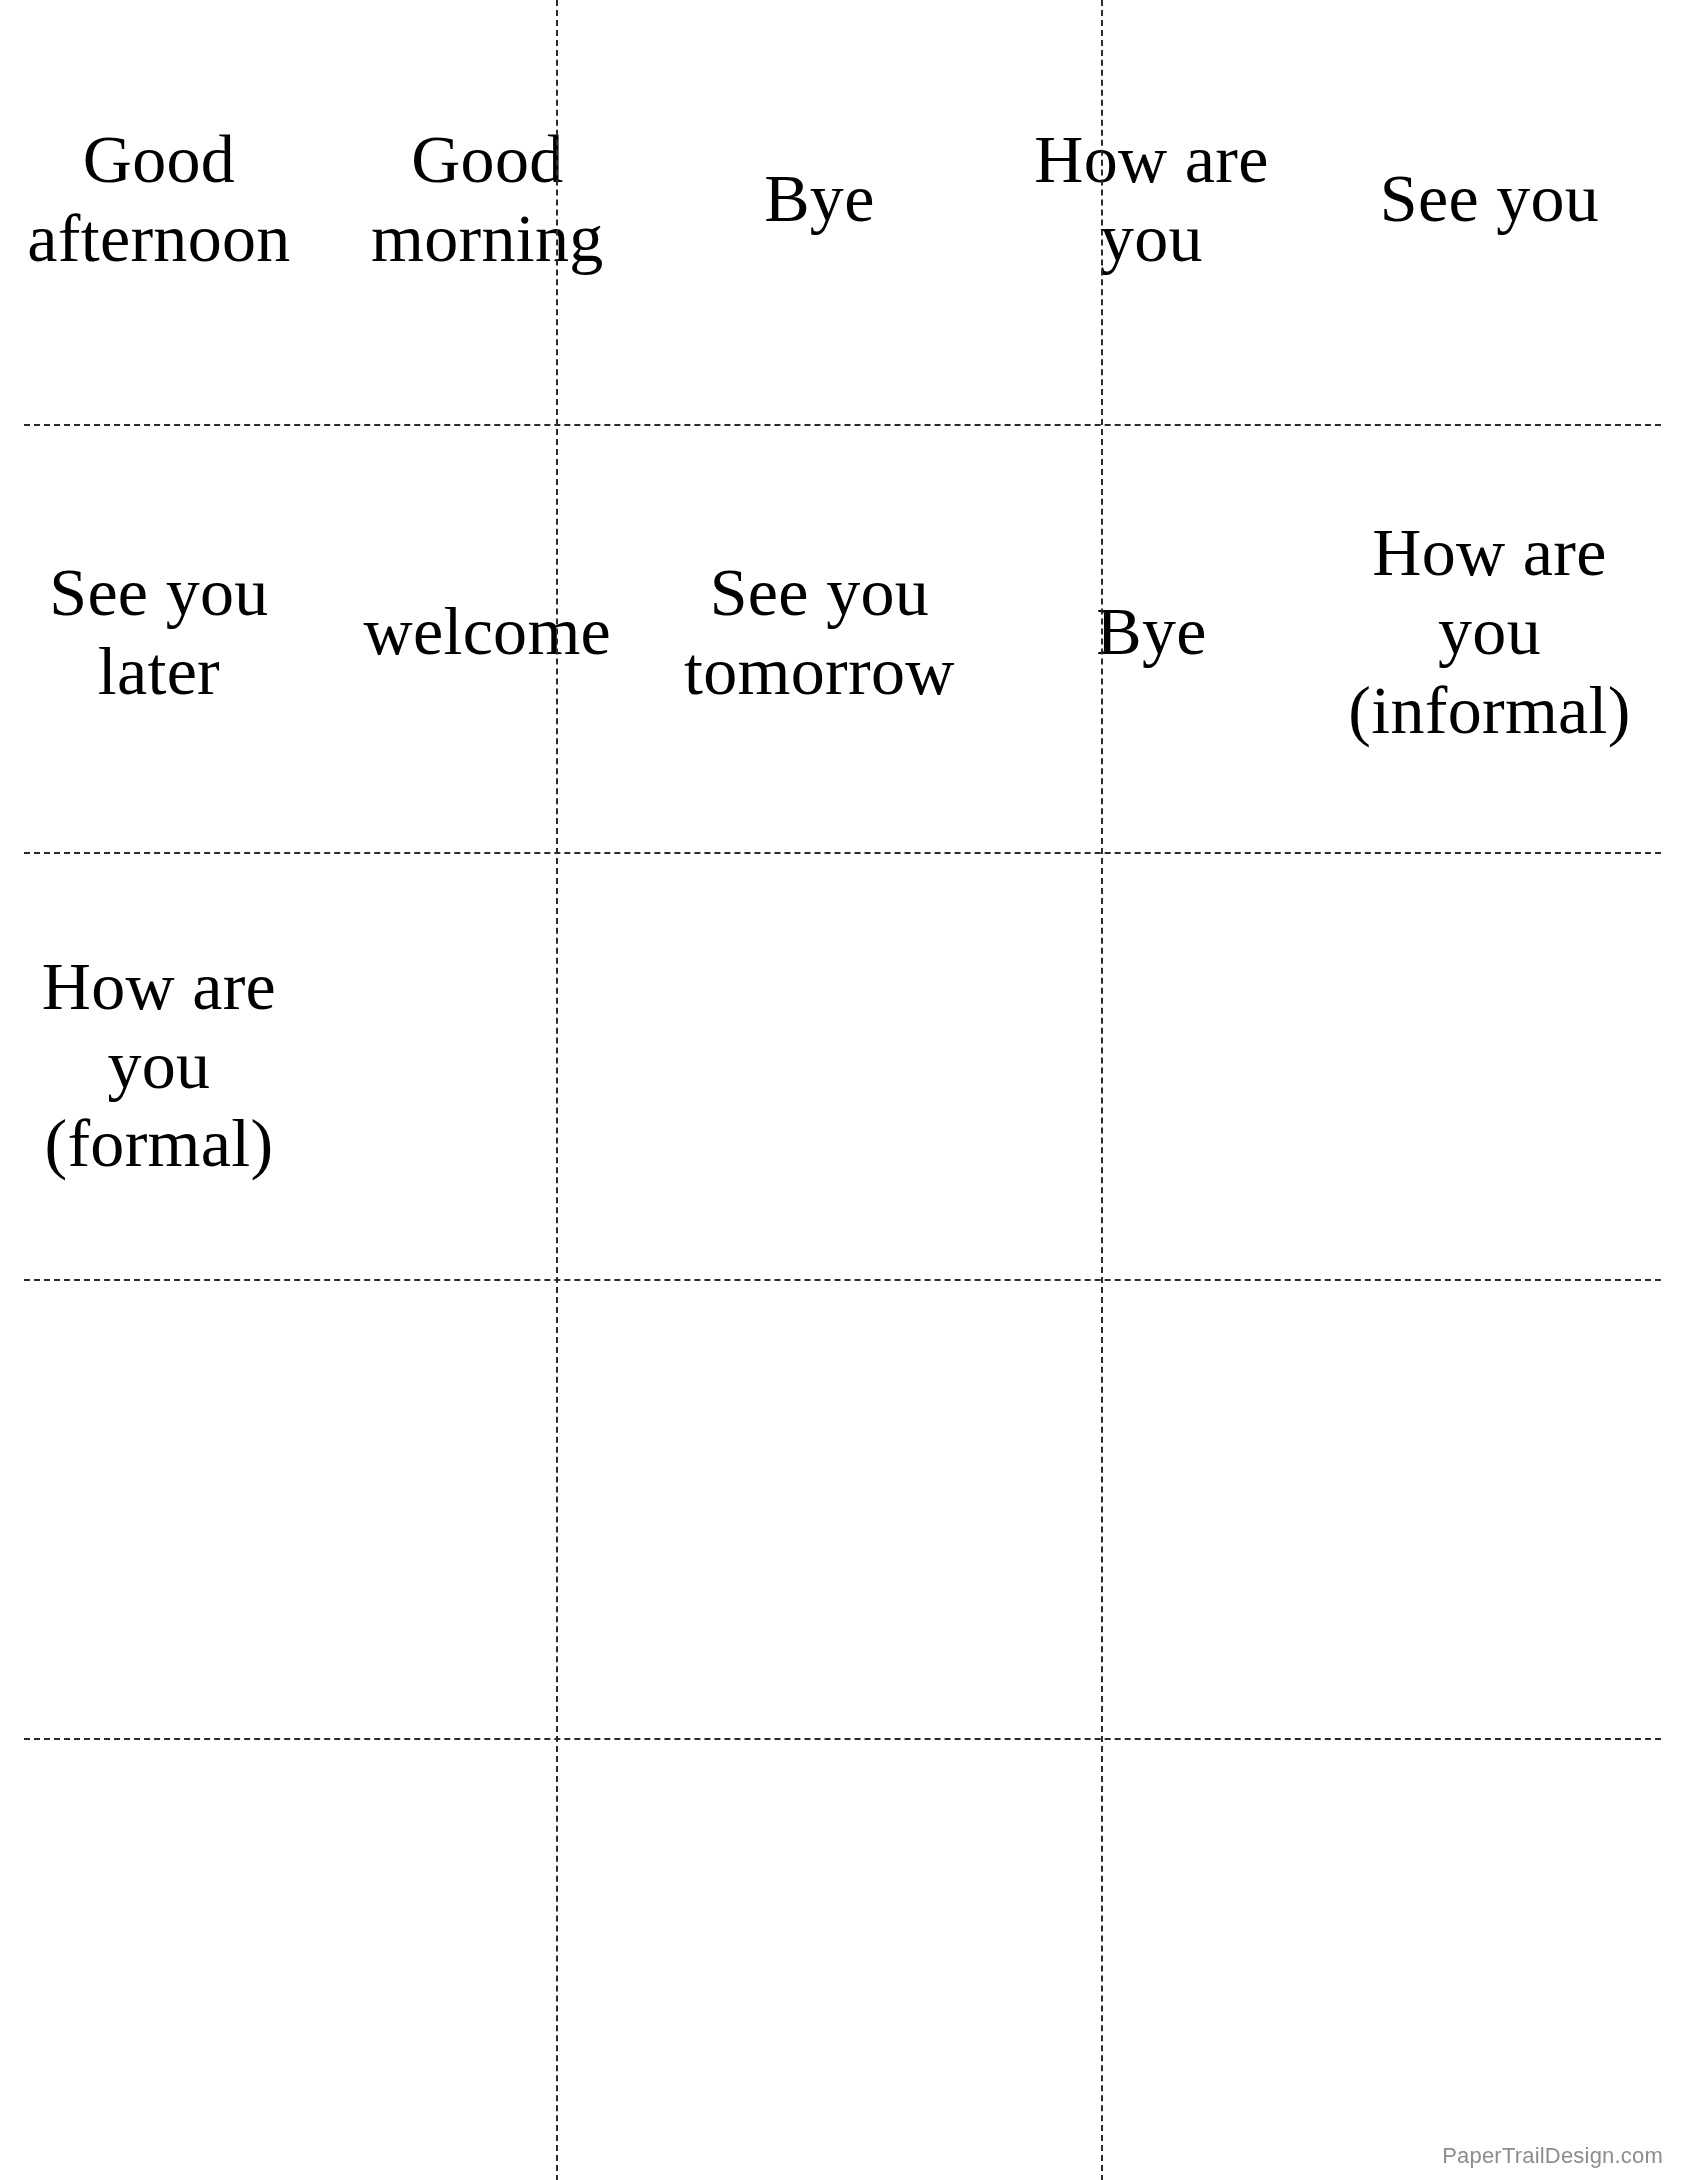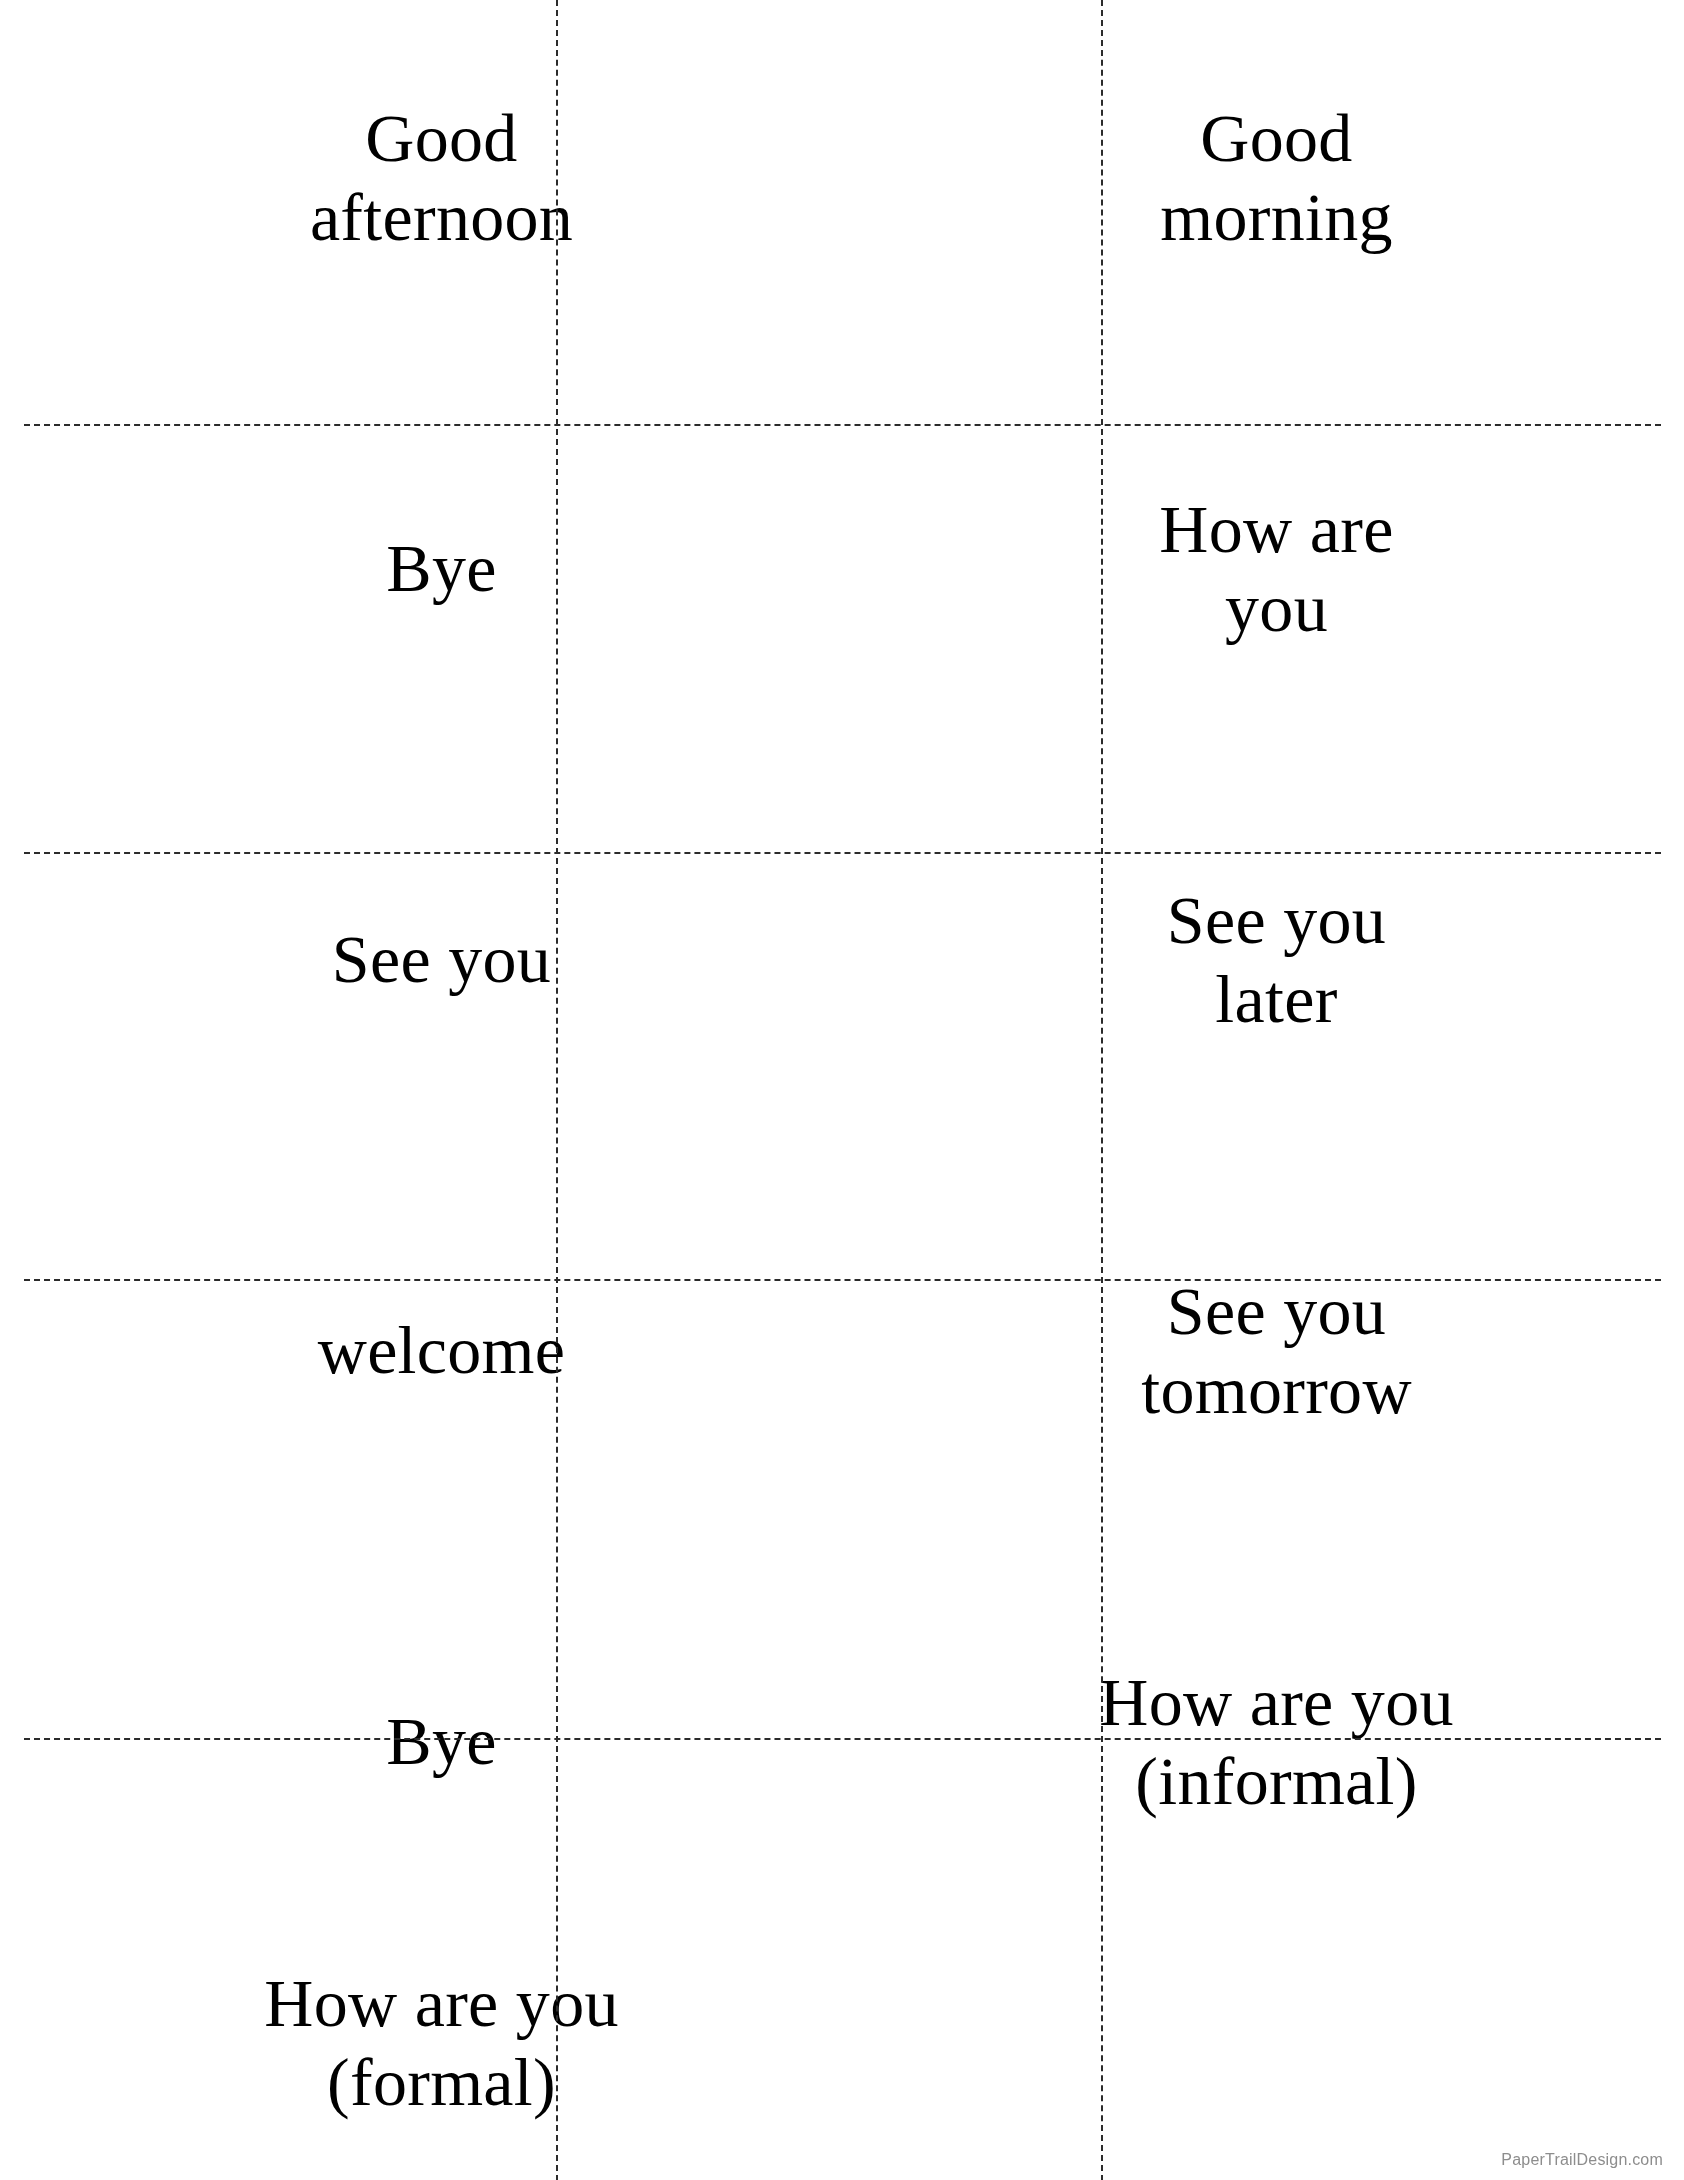--- a/index.html
+++ b/index.html
@@ -20,26 +20,26 @@
     position: absolute;
     left: 0;
     top: 0;
     width: 1685px;
     height: 2181px;
     box-sizing: border-box;
   }
 
   .grid {
     position: absolute;
-    left: 42px;
+    left: 12px;
     top: 0px;
     width: 1634px;
     height: 2130px;
     display: grid;
-    grid-template-columns: repeat(2, 1fr);
+    grid-template-columns: repeat(5, 1fr);
     grid-template-rows: repeat(5, 1fr);
     gap: 36px;
   }
 
   .cell {
     position: relative;
     display: flex;
     align-items: center;
     justify-content: center;
     text-align: center;
@@ -76,21 +76,21 @@
   .hline.h1 { top: 424px; }
   .hline.h2 { top: 852px; }
   .hline.h3 { top: 1279px; }
   .hline.h4 { top: 1738px; }
 
   .footer-credit {
     position: absolute;
     right: 22px;
     bottom: 12px;
     font-family: "Liberation Sans", sans-serif;
-    font-size: 16px;
+    font-size: 22px;
     color: #8d8d8d;
     letter-spacing: 0.2px;
   }
 </style>
 </head>
 <body>
 
 <div class="sheet">
 
   <div class="grid">

